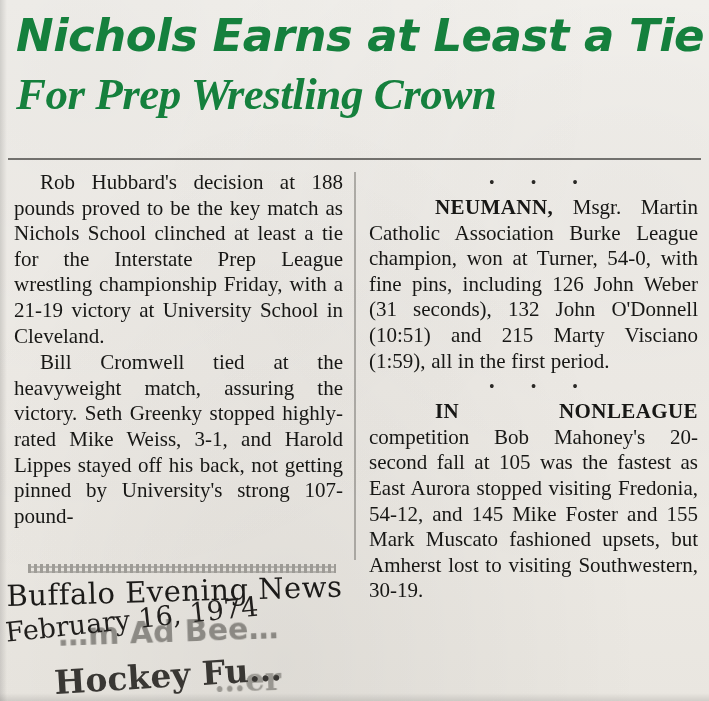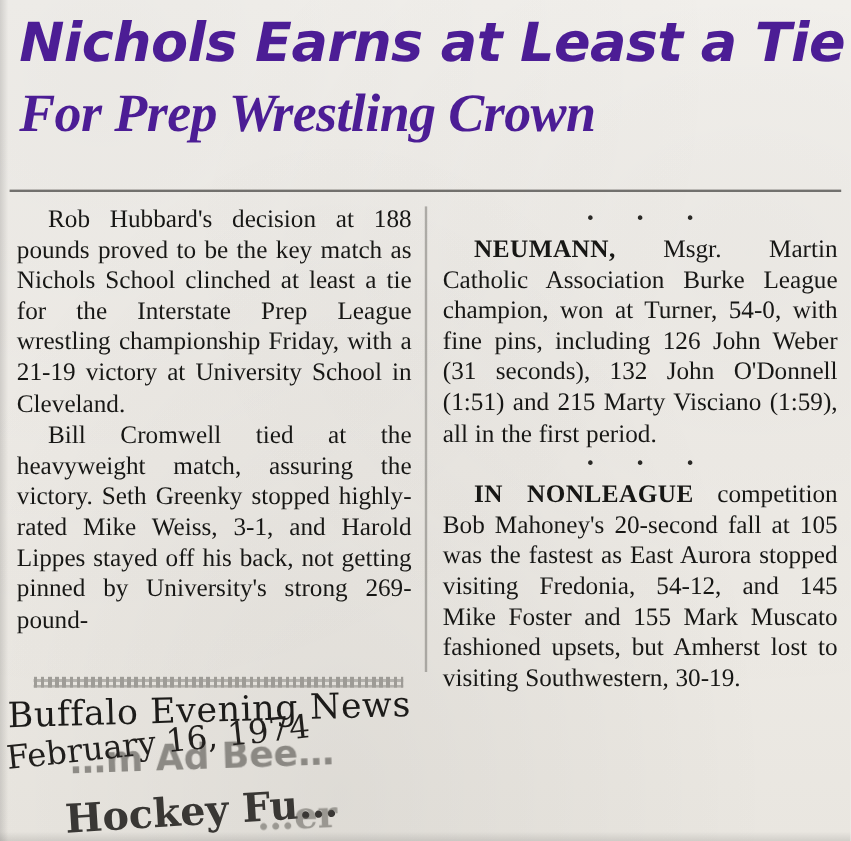--- a/index.html
+++ b/index.html
@@ -38,21 +38,21 @@
     top: 8px;
     width: 680px;
   }
   .headline-line {
     font-family: "DejaVu Sans", sans-serif;
     font-weight: 700;
     font-style: italic;
     font-size: 45px;
     line-height: 56px;
     letter-spacing: -0.5px;
-    color: #4c1d95;
+    color: #15803d;
     white-space: nowrap;
   }
   .headline-line.l2 {
     margin-top: 2px;
     font-family: Liberation Serif, serif;
   }
 
   .hr-top {
     position: absolute;
     left: 8px;
@@ -99,20 +99,21 @@
   }
   p.body.cont {
     text-indent: 0;
   }
   p.body + p.body {
     margin-top: 1px;
   }
   .lead {
     font-weight: 700;
     letter-spacing: 0.4px;
+    margin-left: 40px;
   }
 
   
   .dots {
     text-align: center;
     font-size: 16px;
     letter-spacing: 16px;
     color: #2a2926;
     margin: 4px 0 3px 0;
     padding-left: 16px;
@@ -227,28 +228,28 @@
   </div>
 
   <div class="hr-top"></div>
 
   <div class="col-rule"></div>
 
   <div class="columns">
 
     <div class="col left">
       <p class="body">Rob Hubbard's decision at 188 pounds proved to be the key match as Nichols School clinched at least a tie for the Interstate Prep League wrestling championship Friday, with a 21-19 victory at University School in Cleveland.</p>
-      <p class="body">Bill Cromwell tied at the heavyweight match, assuring the victory. Seth Greenky stopped highly-rated Mike Weiss, 3-1, and Harold Lippes stayed off his back, not getting pinned by University's strong 269-pound-</p>
+      <p class="body">Bill Cromwell tied at the heavyweight match, assuring the victory. Seth Greenky stopped highly-rated Mike Weiss, 3-1, and Harold Lippes stayed off his back, not getting pinned by University's strong 107-pound-</p>
     </div>
 
     <div class="col right">
 
       <div class="dots">•&nbsp;•&nbsp;•</div>
 
-      <p class="body"><span class="lead">NEUMANN,</span><span> Msgr. Martin Catholic Association Burke League champion, won at Turner, 54-0, with fine pins, including 126 John Weber (31 seconds), 132 John O'Donnell (1:51) and 215 Marty Visciano (1:59), all in the first period.</span></p>
+      <p class="body"><span class="lead">NEUMANN,</span><span> Msgr. Martin Catholic Association Burke League champion, won at Turner, 54-0, with fine pins, including 126 John Weber (31 seconds), 132 John O'Donnell (10:51) and 215 Marty Visciano (1:59), all in the first period.</span></p>
 
       <div class="dots">•&nbsp;•&nbsp;•</div>
 
       <p class="body"><span class="lead">IN NONLEAGUE</span><span> competition Bob Mahoney's 20-second fall at 105 was the fastest as East Aurora stopped visiting Fredonia, 54-12, and 145 Mike Foster and 155 Mark Muscato fashioned upsets, but Amherst lost to visiting Southwestern, 30-19.</span></p>
     </div>
 
   </div>
 
   <div class="bottom-block">
     <div class="ragged"></div>

